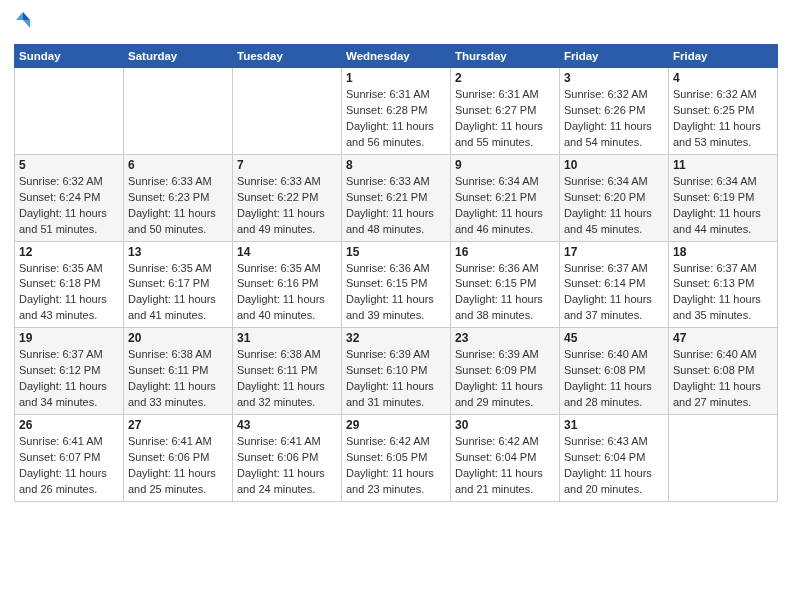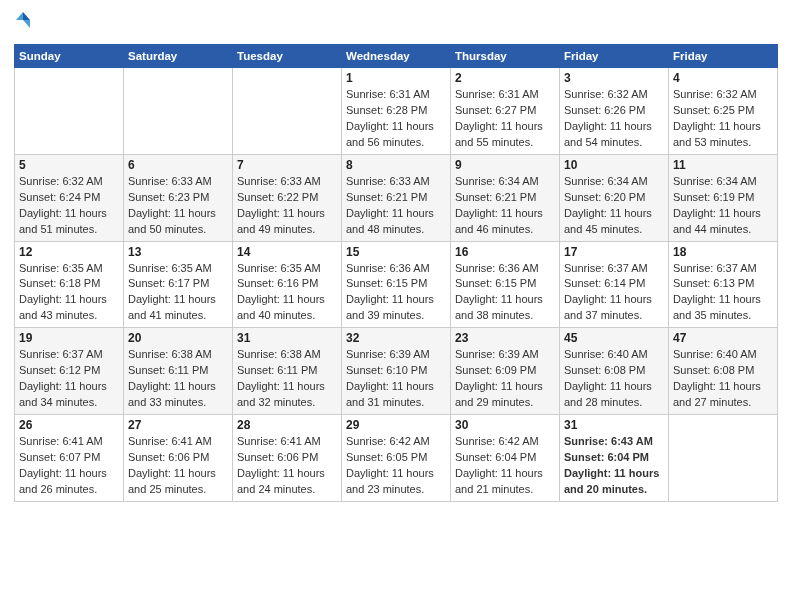--- a/index.html
+++ b/index.html
@@ -325,21 +325,21 @@
 and 26 minutes.</div>
           </td>
           <td>
             <span class="day-num">27</span>
             <div class="day-info" style="white-space: pre-line;">Sunrise: 6:41 AM
 Sunset: 6:06 PM
 Daylight: 11 hours
 and 25 minutes.</div>
           </td>
           <td>
-            <span class="day-num">28</span>
+            <span class="day-num">43</span>
             <div class="day-info" style="white-space: pre-line;">Sunrise: 6:41 AM
 Sunset: 6:06 PM
 Daylight: 11 hours
 and 24 minutes.</div>
           </td>
           <td>
             <span class="day-num">29</span>
             <div class="day-info" style="white-space: pre-line;">Sunrise: 6:42 AM
 Sunset: 6:05 PM
 Daylight: 11 hours
@@ -347,21 +347,21 @@
           </td>
           <td>
             <span class="day-num">30</span>
             <div class="day-info" style="white-space: pre-line;">Sunrise: 6:42 AM
 Sunset: 6:04 PM
 Daylight: 11 hours
 and 21 minutes.</div>
           </td>
           <td>
             <span class="day-num">31</span>
-            <div class="day-info" style="white-space: pre-line; font-weight: bold;">Sunrise: 6:43 AM
+            <div class="day-info" style="white-space: pre-line;">Sunrise: 6:43 AM
 Sunset: 6:04 PM
 Daylight: 11 hours
 and 20 minutes.</div>
           </td>
           <td class="empty-cell"></td>
         </tr>
       </tbody>
   </table>
 </div>
 

